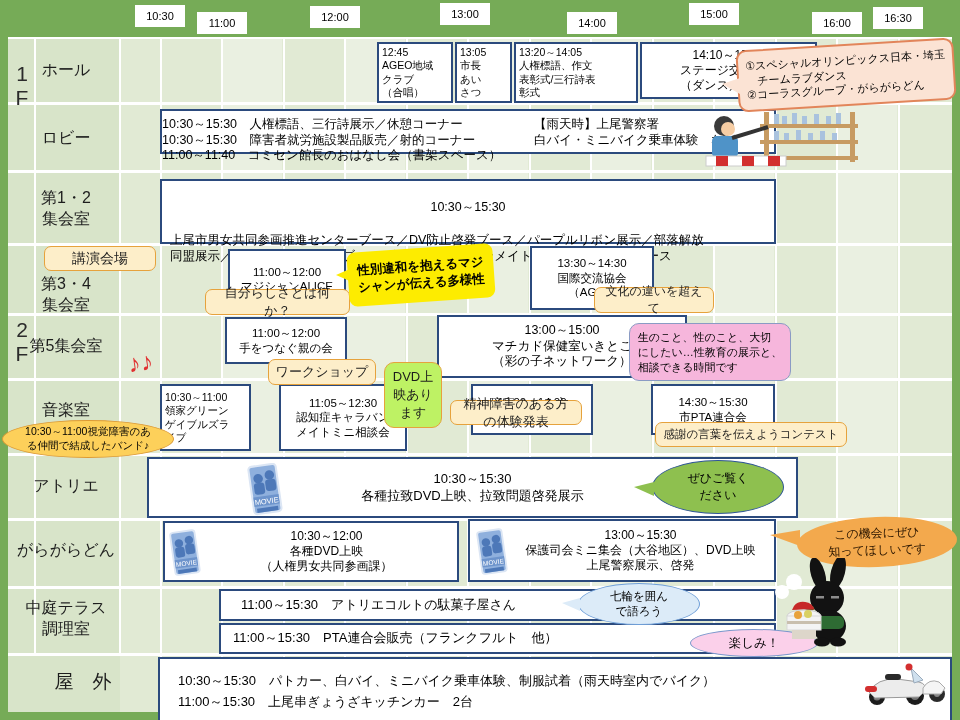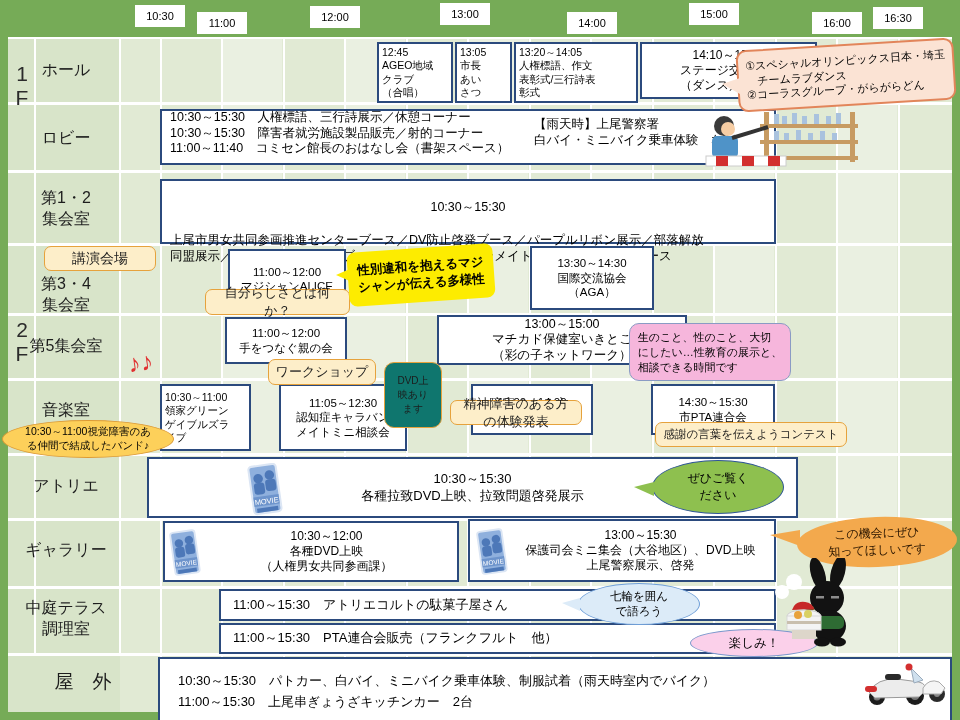--- a/index.html
+++ b/index.html
@@ -82,21 +82,21 @@
   <div class="room" style="top:128px">ロビー</div>
   <div class="room" style="top:188px">第1・2
 集会室</div>
   <div class="tag" style="left:44px;top:246px;width:112px;height:25px;font-size:14px">講演会場</div>
   <div class="room" style="top:274px">第3・4
 集会室</div>
   <div class="room" style="top:336px">第5集会室</div>
   <div class="room" style="top:400px">音楽室</div>
   <div class="room" style="top:476px">アトリエ</div>
   <div class="room" style="top:546px"></div>
-  <div class="room" style="top:540px">ギャラリー</div>
+  <div class="room" style="top:540px">がらがらどん</div>
   <div class="room" style="top:598px">中庭テラス
 調理室</div>
   <div class="room" style="top:670px;font-size:19px;width:150px">屋　外</div>
 
   <div class="blk tl" style="left:377px;top:42px;width:76px;height:61px;font-size:10.5px">12:45
 AGEO地域
 クラブ
 （合唱）</div>
   <div class="blk tl" style="left:455px;top:42px;width:57px;height:61px;font-size:10.5px">13:05
 市長
@@ -107,21 +107,21 @@
 表彰式/三行詩表
 彰式</div>
   <div class="blk" style="left:640px;top:42px;width:177px;height:57px;font-size:12px">14:10～15:20
 ステージ交流事業
 （ダンス／演劇）</div>
   <div class="tail" style="left:722px;top:78px;border-right:18px solid #fbe3d4;border-top:6px solid transparent;border-bottom:10px solid transparent;z-index:10"></div>
   <div class="bub" style="left:737px;top:44px;width:218px;height:62px;background:#fbe3d4;border:2px solid #e2855a;border-radius:10px;font-size:11px;line-height:1.35;transform:rotate(-3.5deg);text-align:left;padding:2px 6px">①スペシャルオリンピックス日本・埼玉
 　チームラブダンス
 ②コーラスグループ・がらがらどん</div>
 
-  <div class="blk tl" style="left:160px;top:109px;width:616px;height:56px;font-size:12.5px;align-items:flex-end;padding:6px 8px">
+  <div class="blk tl" style="left:160px;top:109px;width:616px;height:45px;font-size:12.5px;align-items:flex-start;padding:6px 0">
     <div style="white-space:pre-line">10:30～15:30　人権標語、三行詩展示／休憩コーナー
 10:30～15:30　障害者就労施設製品販売／射的コーナー
 11:00～11:40　コミセン館長のおはなし会（書架スペース）</div>
     <div style="position:absolute;left:372px;top:6px;white-space:pre-line">【雨天時】上尾警察署
 白バイ・ミニバイク乗車体験　など</div>
   </div>
   <svg class="ic" style="left:702px;top:110px" width="156" height="58" viewBox="0 0 156 58">
     <rect x="62" y="2" width="5" height="50" fill="#c79b62"></rect>
       <rect x="148" y="2" width="5" height="50" fill="#c79b62"></rect>
     <rect x="58" y="14" width="98" height="4" fill="#c79b62"></rect>
@@ -160,28 +160,29 @@
 
   <div class="blk" style="left:228px;top:249px;width:118px;height:60px">11:00～12:00
 マジシャンALICE</div>
   <div class="tail" style="left:336px;top:268px;border-right:16px solid #fdec00;border-top:7px solid transparent;border-bottom:7px solid transparent;z-index:10"></div>
   <div class="bub" style="left:348px;top:248px;width:146px;height:54px;background:#fdec00;border-radius:8px;font-size:12.5px;font-weight:bold;transform:rotate(-4deg)">性別違和を抱えるマジ
 シャンが伝える多様性</div>
   <div class="tag" style="left:205px;top:289px;width:145px;height:26px;font-size:13px">自分らしさとは何か？</div>
   <div class="blk" style="left:530px;top:246px;width:124px;height:64px">13:30～14:30
 国際交流協会
 （AGA）</div>
+  <div class="tag" style="left:594px;top:287px;width:120px;height:26px">文化の違いを超えて</div>
 
   <div class="blk" style="left:225px;top:317px;width:122px;height:47px">11:00～12:00
 手をつなぐ親の会</div>
   <div class="tag" style="left:268px;top:359px;width:108px;height:26px;font-size:13px">ワークショップ</div>
-  <div class="tag" style="left:384px;top:362px;width:58px;height:66px;background:#0f766e;border-radius:10px;font-size:10px">DVD上
+  <div class="tag" style="left:384px;top:362px;width:58px;height:66px;background:#bef264;border-radius:10px;font-size:13px">DVD上
 映あり
 ます</div>
-  <div class="blk" style="left:437px;top:315px;width:250px;height:50px;font-size:12.5px">13:00～15:00
+  <div class="blk" style="left:437px;top:315px;width:250px;height:63px;font-size:12.5px">13:00～15:00
 マチカド保健室いきとこ
 （彩の子ネットワーク）</div>
   <div class="bub" style="left:629px;top:323px;width:162px;height:58px;background:#f6b6dc;border:1.5px solid #8a9bc4;border-radius:10px;font-size:11px;text-align:left;padding:2px 6px">生のこと、性のこと、大切
 にしたい…性教育の展示と、
 相談できる時間です</div>
 
   <span style="position:absolute;left:128px;top:348px;color:#e03131;font-size:25px;z-index:6;transform:rotate(-8deg)">♪♪</span>
   <div class="bub ell" style="left:2px;top:420px;width:172px;height:38px;background:#fdd05a;border:1.5px solid #dd9a33;font-size:10.5px">10:30～11:00視覚障害のあ
 る仲間で結成したバンド♪</div>
   <div class="blk tl" style="left:160px;top:384px;width:91px;height:67px;font-size:10.5px">10:30～11:00
@@ -249,21 +250,21 @@
       </g>
     </svg>
     <div style="white-space:pre-line">13:00～15:30
 保護司会ミニ集会（大谷地区）、DVD上映
 上尾警察展示、啓発</div>
   </div>
   <div class="tail" style="left:770px;top:530px;border-right:30px solid #f3a94d;border-top:5px solid transparent;border-bottom:11px solid transparent;z-index:10"></div>
   <div class="bub ell" style="left:797px;top:517px;width:160px;height:50px;background:#f3a94d;font-size:12px;color:#2b1600;transform:rotate(-2deg)">この機会にぜひ
 知ってほしいです</div>
 
-  <div class="blk tl" style="left:219px;top:589px;width:557px;height:32px;font-size:13px;padding-left:12px">11:00～15:30　アトリエコルトの駄菓子屋さん</div>
+  <div class="blk tl" style="left:219px;top:589px;width:557px;height:32px;font-size:13px;padding-left:20px">11:00～15:30　アトリエコルトの駄菓子屋さん</div>
   <div class="tail" style="left:562px;top:598px;border-right:18px solid #dcebf8;border-top:5px solid transparent;border-bottom:8px solid transparent;z-index:10"></div>
   <div class="bub ell" style="left:578px;top:583px;width:122px;height:42px;background:#dcebf8;border:1.5px solid #6f9fd8;font-size:11.5px">七輪を囲ん
 で語ろう</div>
   <div class="blk tl" style="left:219px;top:623px;width:557px;height:31px;font-size:13px;padding-left:12px">11:00～15:30　PTA連合会販売（フランクフルト　他）</div>
   <div class="bub ell" style="left:690px;top:629px;width:128px;height:28px;background:#fbd0ea;border:1.5px solid #7d99cc;font-size:12.5px">楽しみ！</div>
   <svg class="ic" style="left:752px;top:558px;z-index:9" width="118" height="100" viewBox="0 0 118 100">
     <circle cx="30" cy="34" r="7" fill="#fff"></circle>
       <circle cx="42" cy="24" r="8" fill="#fff"></circle>
     <ellipse cx="66" cy="16" rx="7" ry="17" fill="#121212" transform="rotate(-16 66 16)"></ellipse>
     <ellipse cx="86" cy="14" rx="7" ry="17" fill="#121212" transform="rotate(14 86 14)"></ellipse>

